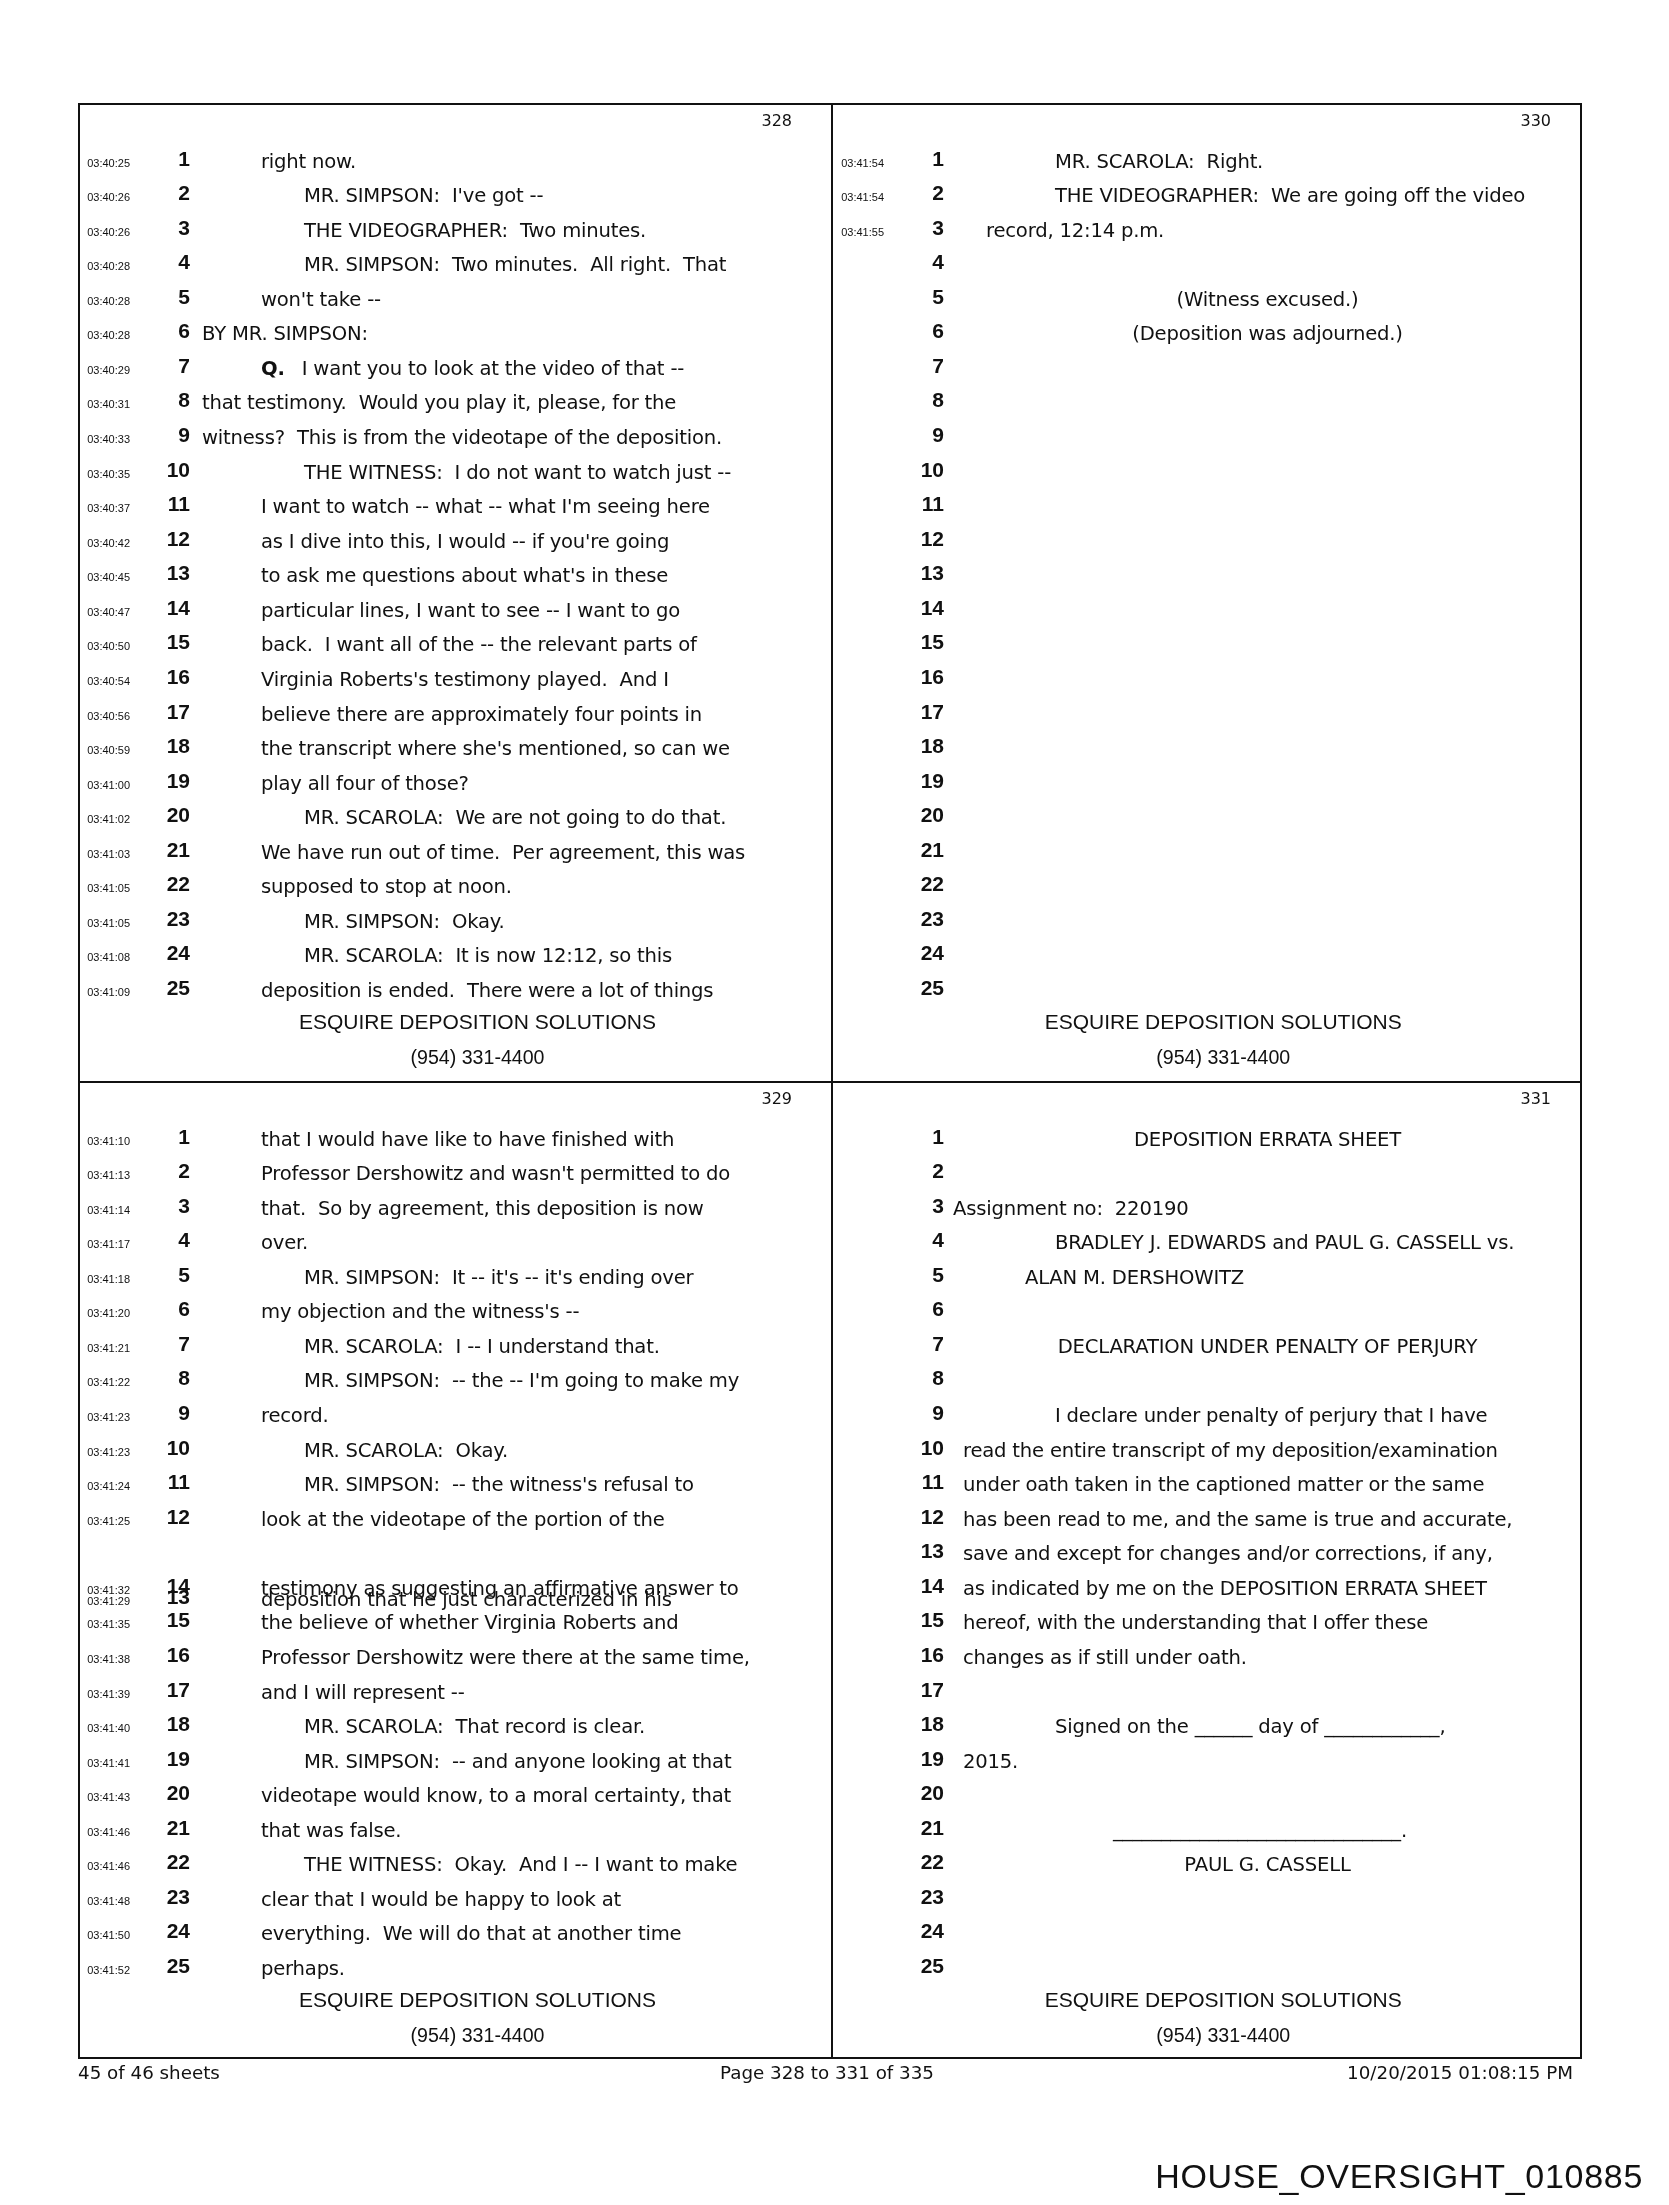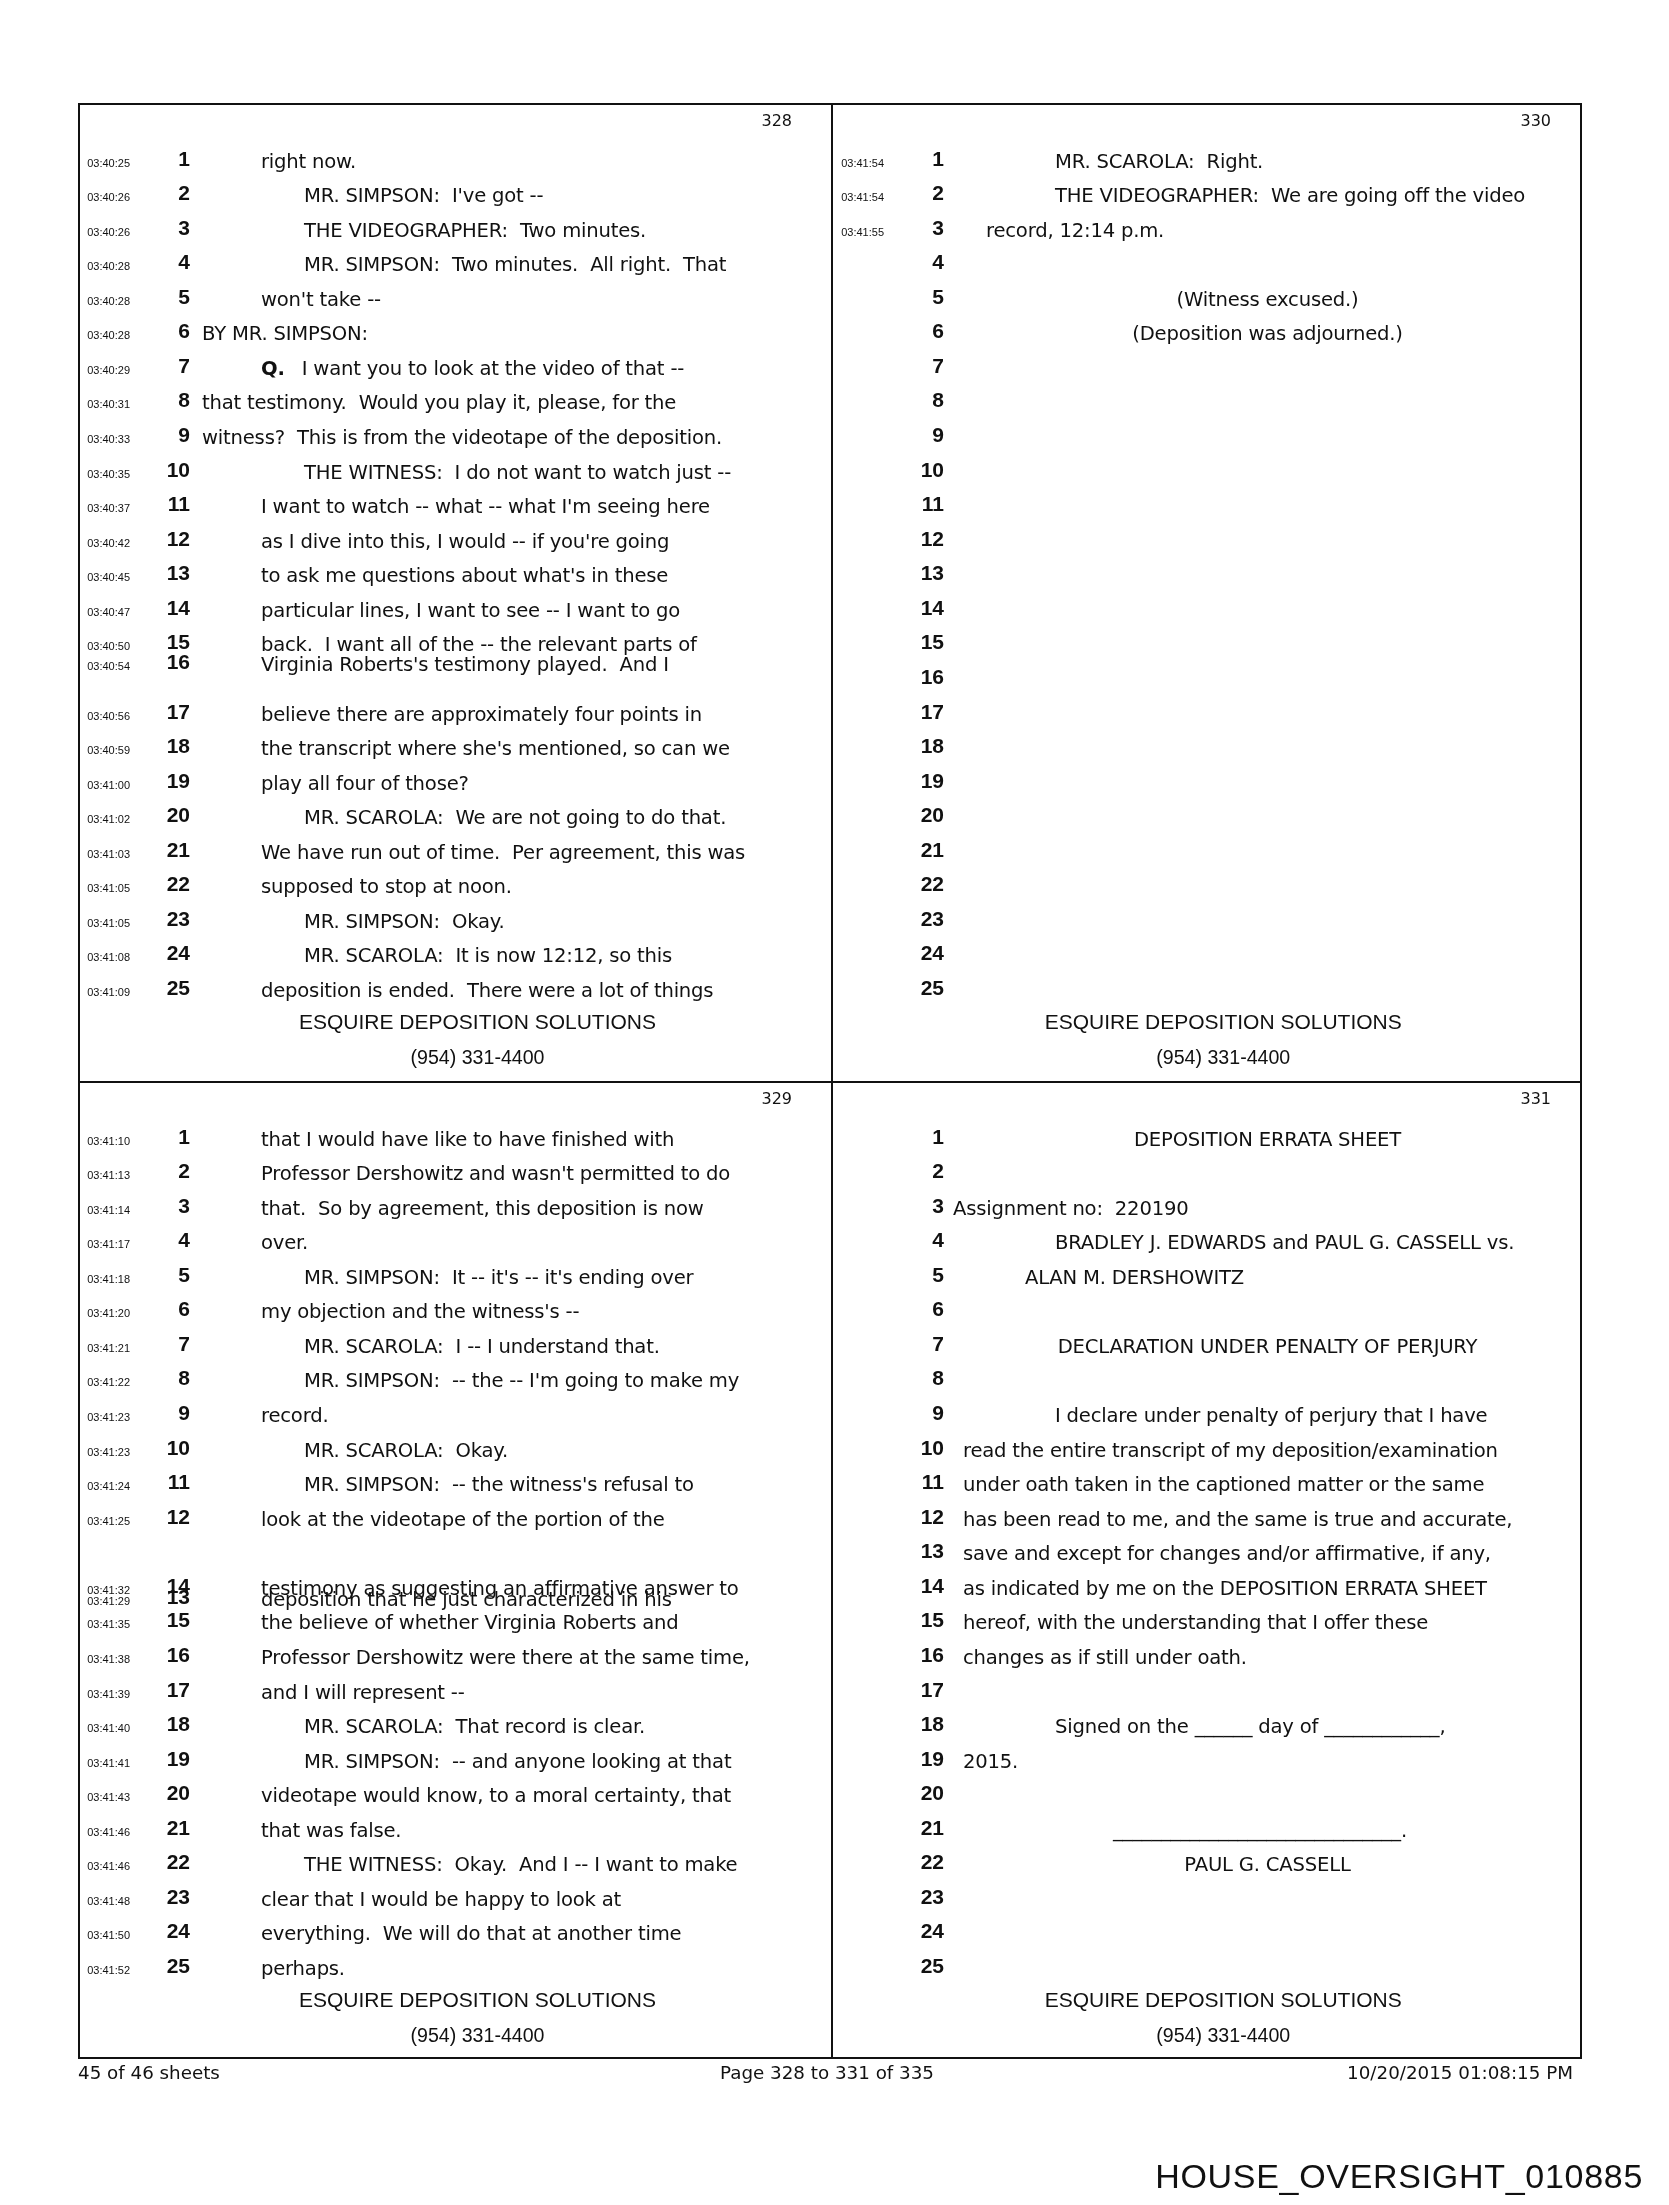--- a/index.html
+++ b/index.html
@@ -122,21 +122,21 @@
       <div class="row" style="top: 492px;">
         <span class="ts">03:40:47</span>
         <span class="ln">14</span>
         <span class="tx i1">particular lines, I want to see -- I want to go</span>
       </div>
       <div class="row" style="top: 526px;">
         <span class="ts">03:40:50</span>
         <span class="ln">15</span>
         <span class="tx i1">back.  I want all of the -- the relevant parts of</span>
       </div>
-      <div class="row" style="top: 546px;">
+      <div class="row" style="top: 561px;">
         <span class="ts">03:40:54</span>
         <span class="ln">16</span>
         <span class="tx i1">Virginia Roberts's testimony played.  And I</span>
       </div>
       <div class="row" style="top: 596px;">
         <span class="ts">03:40:56</span>
         <span class="ln">17</span>
         <span class="tx i1">believe there are approximately four points in</span>
       </div>
       <div class="row" style="top: 630px;">
@@ -509,21 +509,21 @@
         <span class="tx" style="left: 131px;">under oath taken in the captioned matter or the same</span>
       </div>
       <div class="row" style="top: 423px;">
         <span class="ts"></span>
         <span class="ln">12</span>
         <span class="tx" style="left: 131px;">has been read to me, and the same is true and accurate,</span>
       </div>
       <div class="row" style="top: 457px;">
         <span class="ts"></span>
         <span class="ln">13</span>
-        <span class="tx" style="left: 131px;">save and except for changes and/or affirmative, if any,</span>
+        <span class="tx" style="left: 131px;">save and except for changes and/or corrections, if any,</span>
       </div>
       <div class="row" style="top: 492px;">
         <span class="ts"></span>
         <span class="ln">14</span>
         <span class="tx" style="left: 131px;">as indicated by me on the DEPOSITION ERRATA SHEET</span>
       </div>
       <div class="row" style="top: 526px;">
         <span class="ts"></span>
         <span class="ln">15</span>
         <span class="tx" style="left: 131px;">hereof, with the understanding that I offer these</span>

